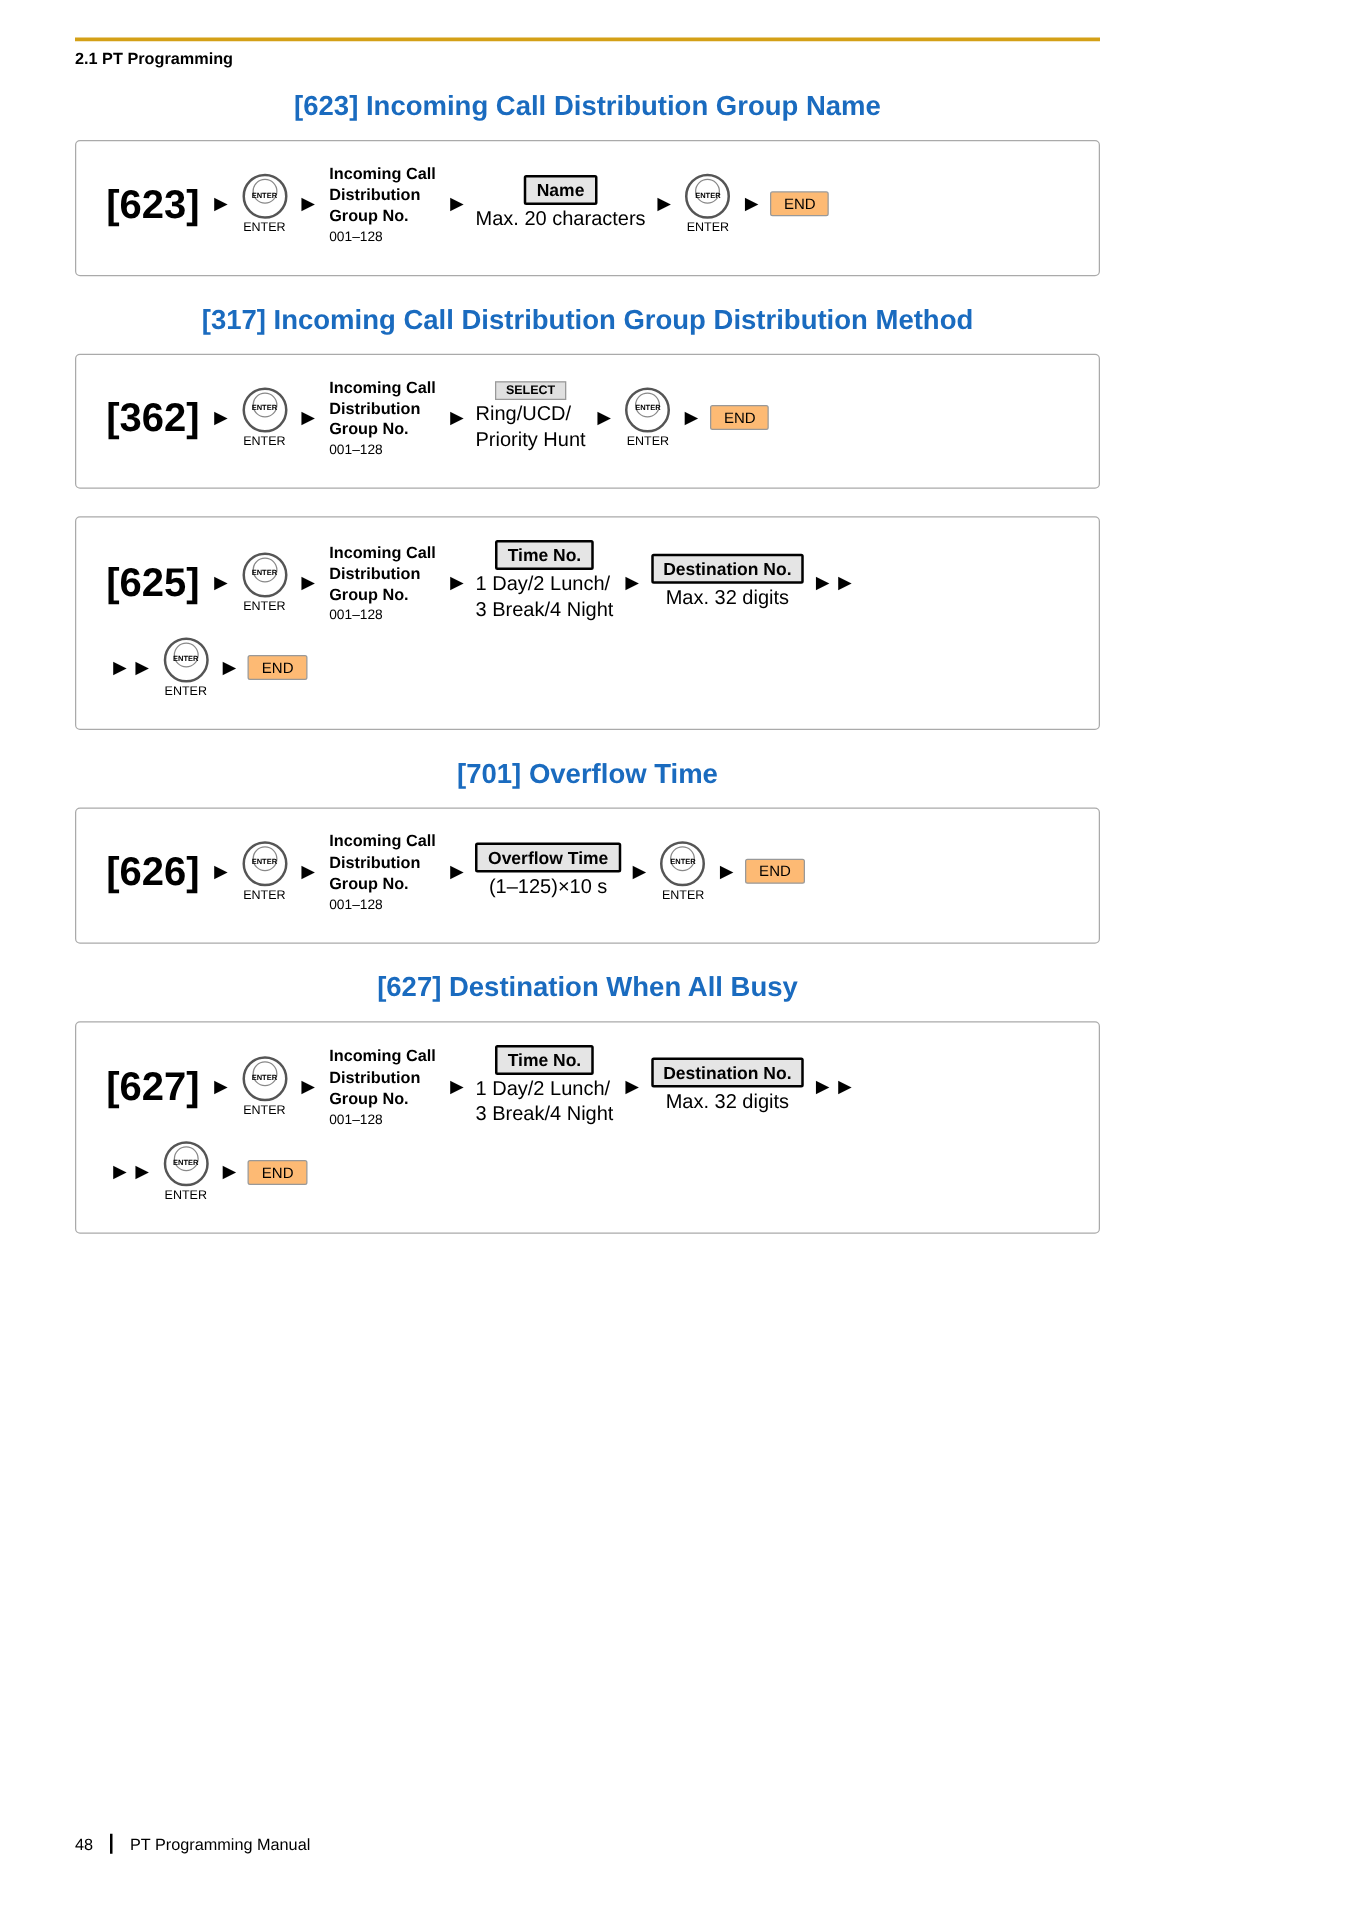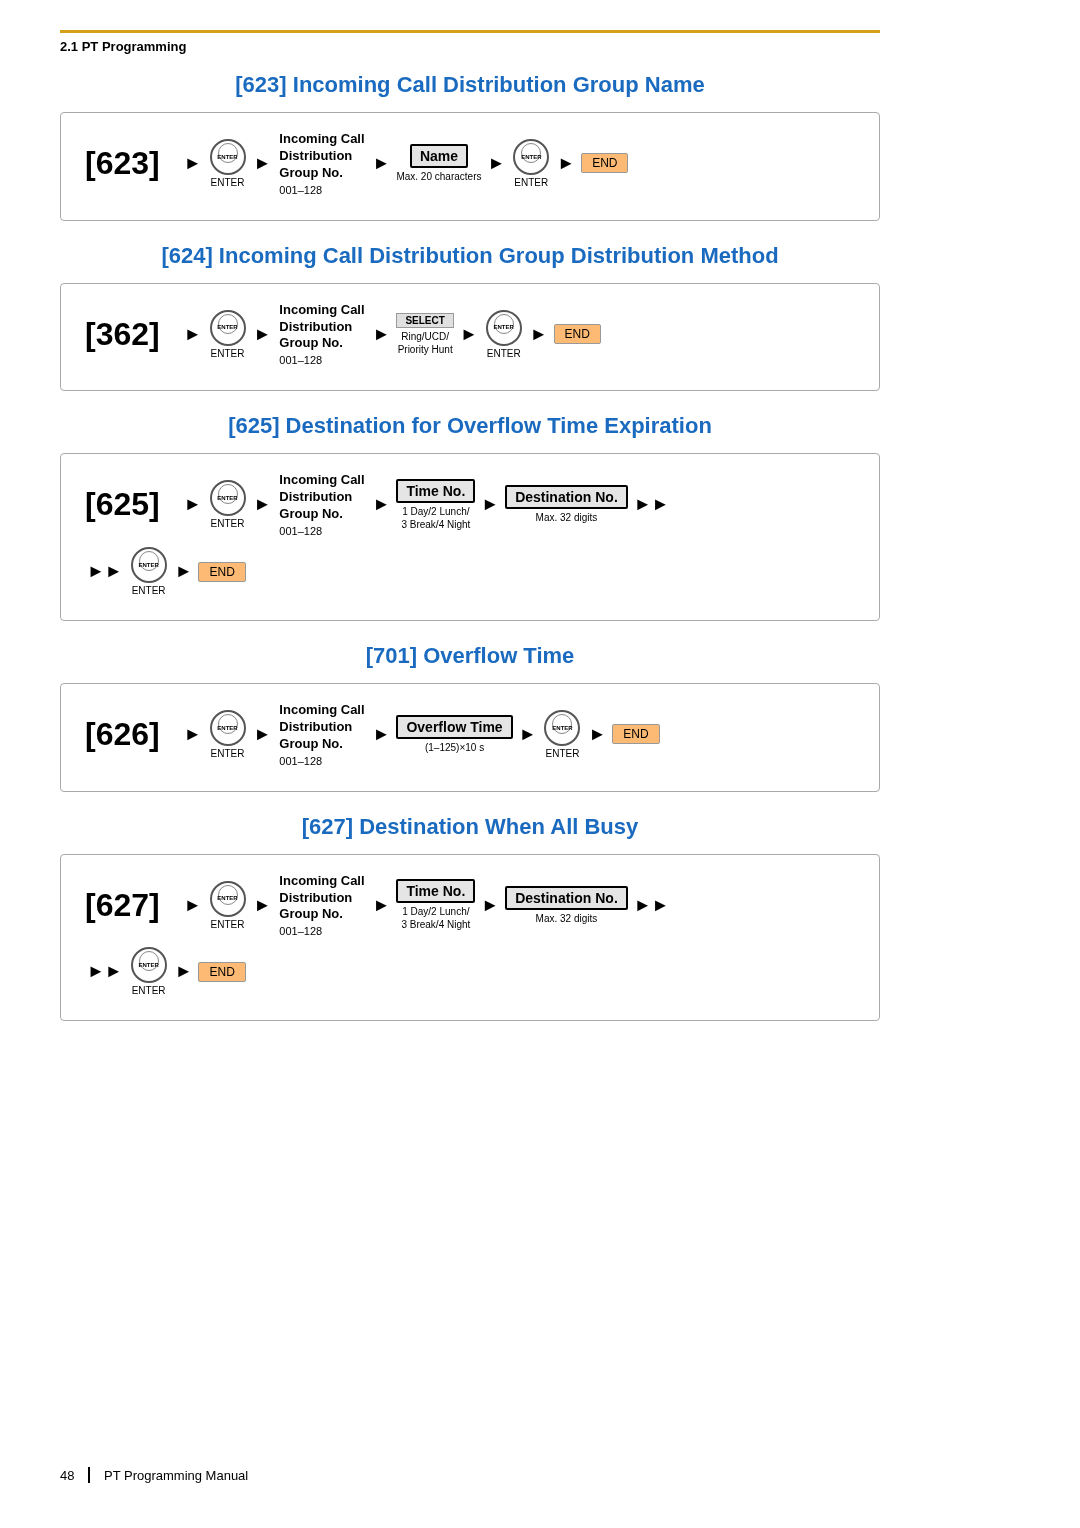--- a/index.html
+++ b/index.html
@@ -53,21 +53,21 @@
       align-items: center;
       flex-wrap: wrap;
       gap: 0px;
       margin-bottom: 10px;
     }
 
     .code-block {
       font-size: 32px;
       font-weight: bold;
       color: #000;
-      margin-right: 18px;
+      margin-right: 2px;
     }
 
     .arrow {
       font-size: 18px;
       color: #000;
       margin: 0 4px;
       display: flex;
       align-items: center;
     }
 
@@ -155,25 +155,24 @@
       padding: 2px 10px;
       font-size: 12px;
       font-weight: normal;
       background: #fdba74;
       display: inline-block;
       min-width: 36px;
       min-height: 20px;
     }
 
     .sub-note {
-      font-size: 10px;
+      font-size: 16px;
       color: #000;
       margin-top: 2px;
       line-height: 1.3;
-      text-align: center;
     }
 
     .item-with-note {
       display: flex;
       flex-direction: column;
       align-items: center;
       margin: 0 2px;
     }
 
     .page-footer {
@@ -261,21 +260,21 @@
         </div>
         <span class="enter-label">ENTER</span>
       </div>
       <span class="arrow">►</span>
       <div class="item-with-note">
         <span class="end-box">END</span>
       </div>
     </div>
   </div>
 
-  <div class="section-title">[624] Incoming Call Distribution Group Distribution Method</div>
+  <div class="section-title">[317] Incoming Call Distribution Group Distribution Method</div>
   <div class="diagram-box">
     <div class="diagram-row">
       <div class="item-with-note">
         <span class="code-block">[362]</span>
       </div>
       <span class="arrow">►</span>
       <div class="enter-btn">
         <div class="enter-circle">
           <span class="enter-inner">ENTER</span>
         </div>
@@ -298,21 +297,20 @@
         </div>
         <span class="enter-label">ENTER</span>
       </div>
       <span class="arrow">►</span>
       <div class="item-with-note">
         <span class="end-box">END</span>
       </div>
     </div>
   </div>
 
-  <div class="section-title">[625] Destination for Overflow Time Expiration</div>
   <div class="diagram-box">
     <div class="diagram-row">
       <div class="item-with-note">
         <span class="code-block">[625]</span>
       </div>
       <span class="arrow">►</span>
       <div class="enter-btn">
         <div class="enter-circle">
           <span class="enter-inner">ENTER</span>
         </div>

